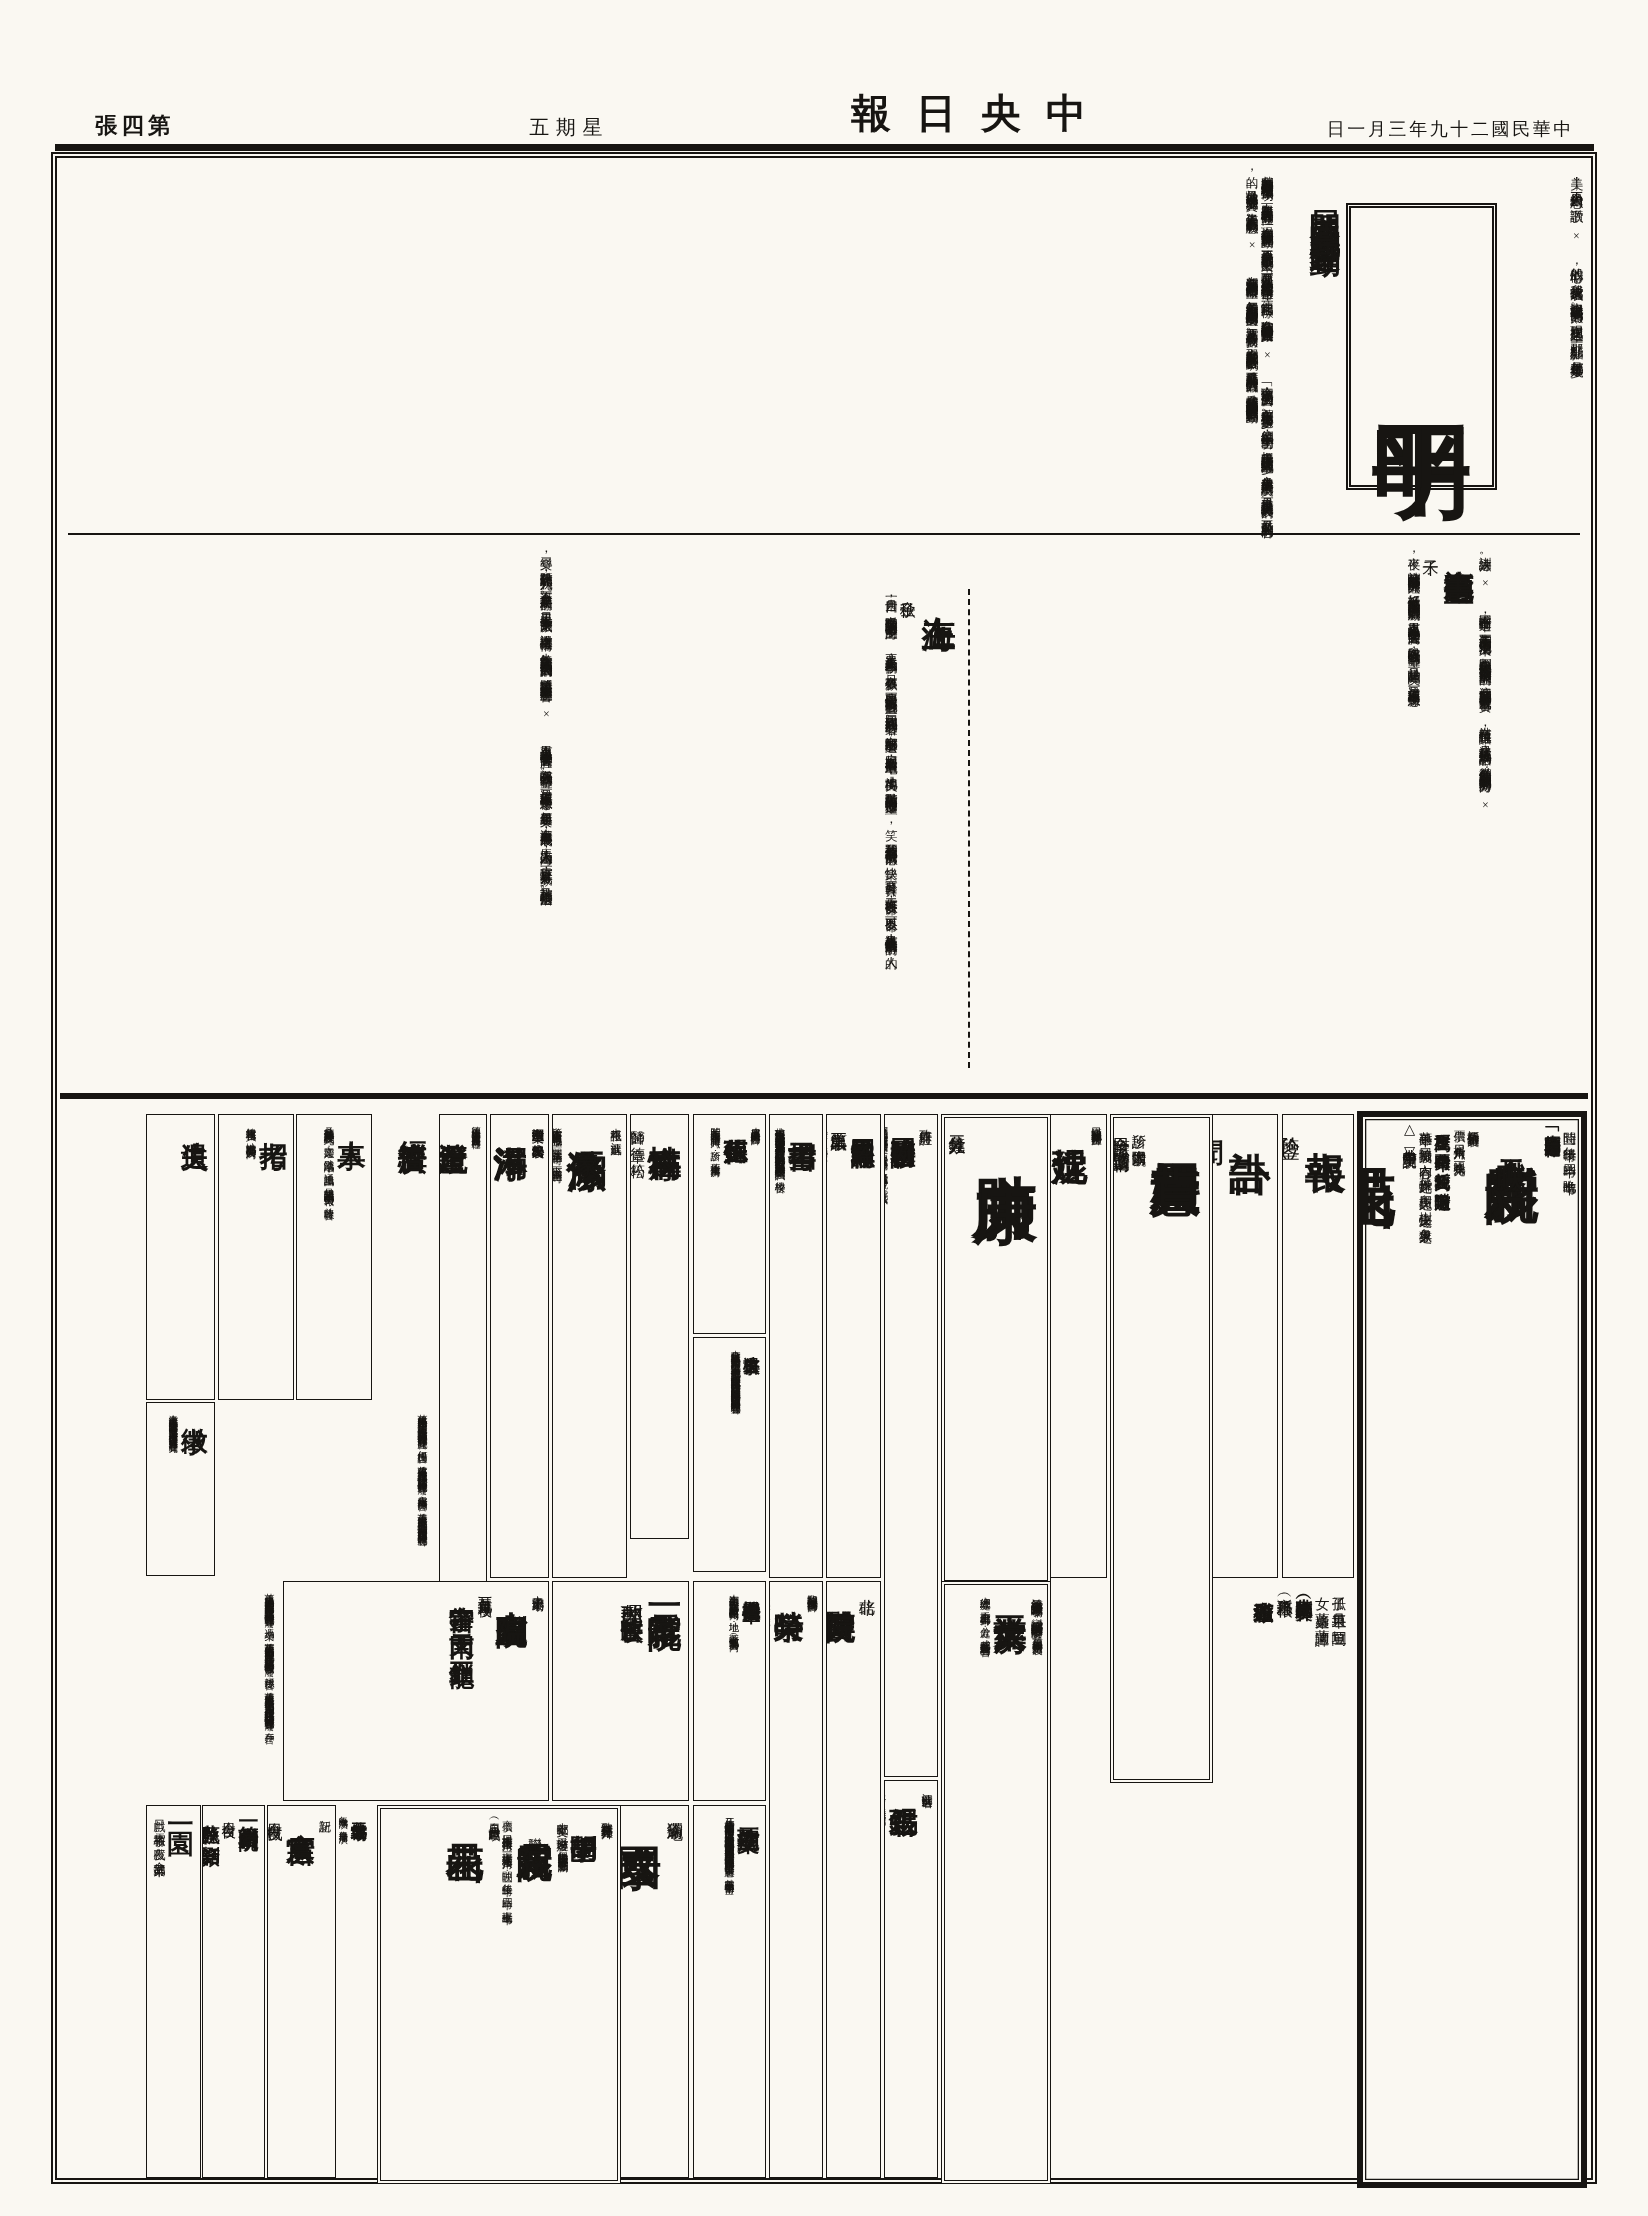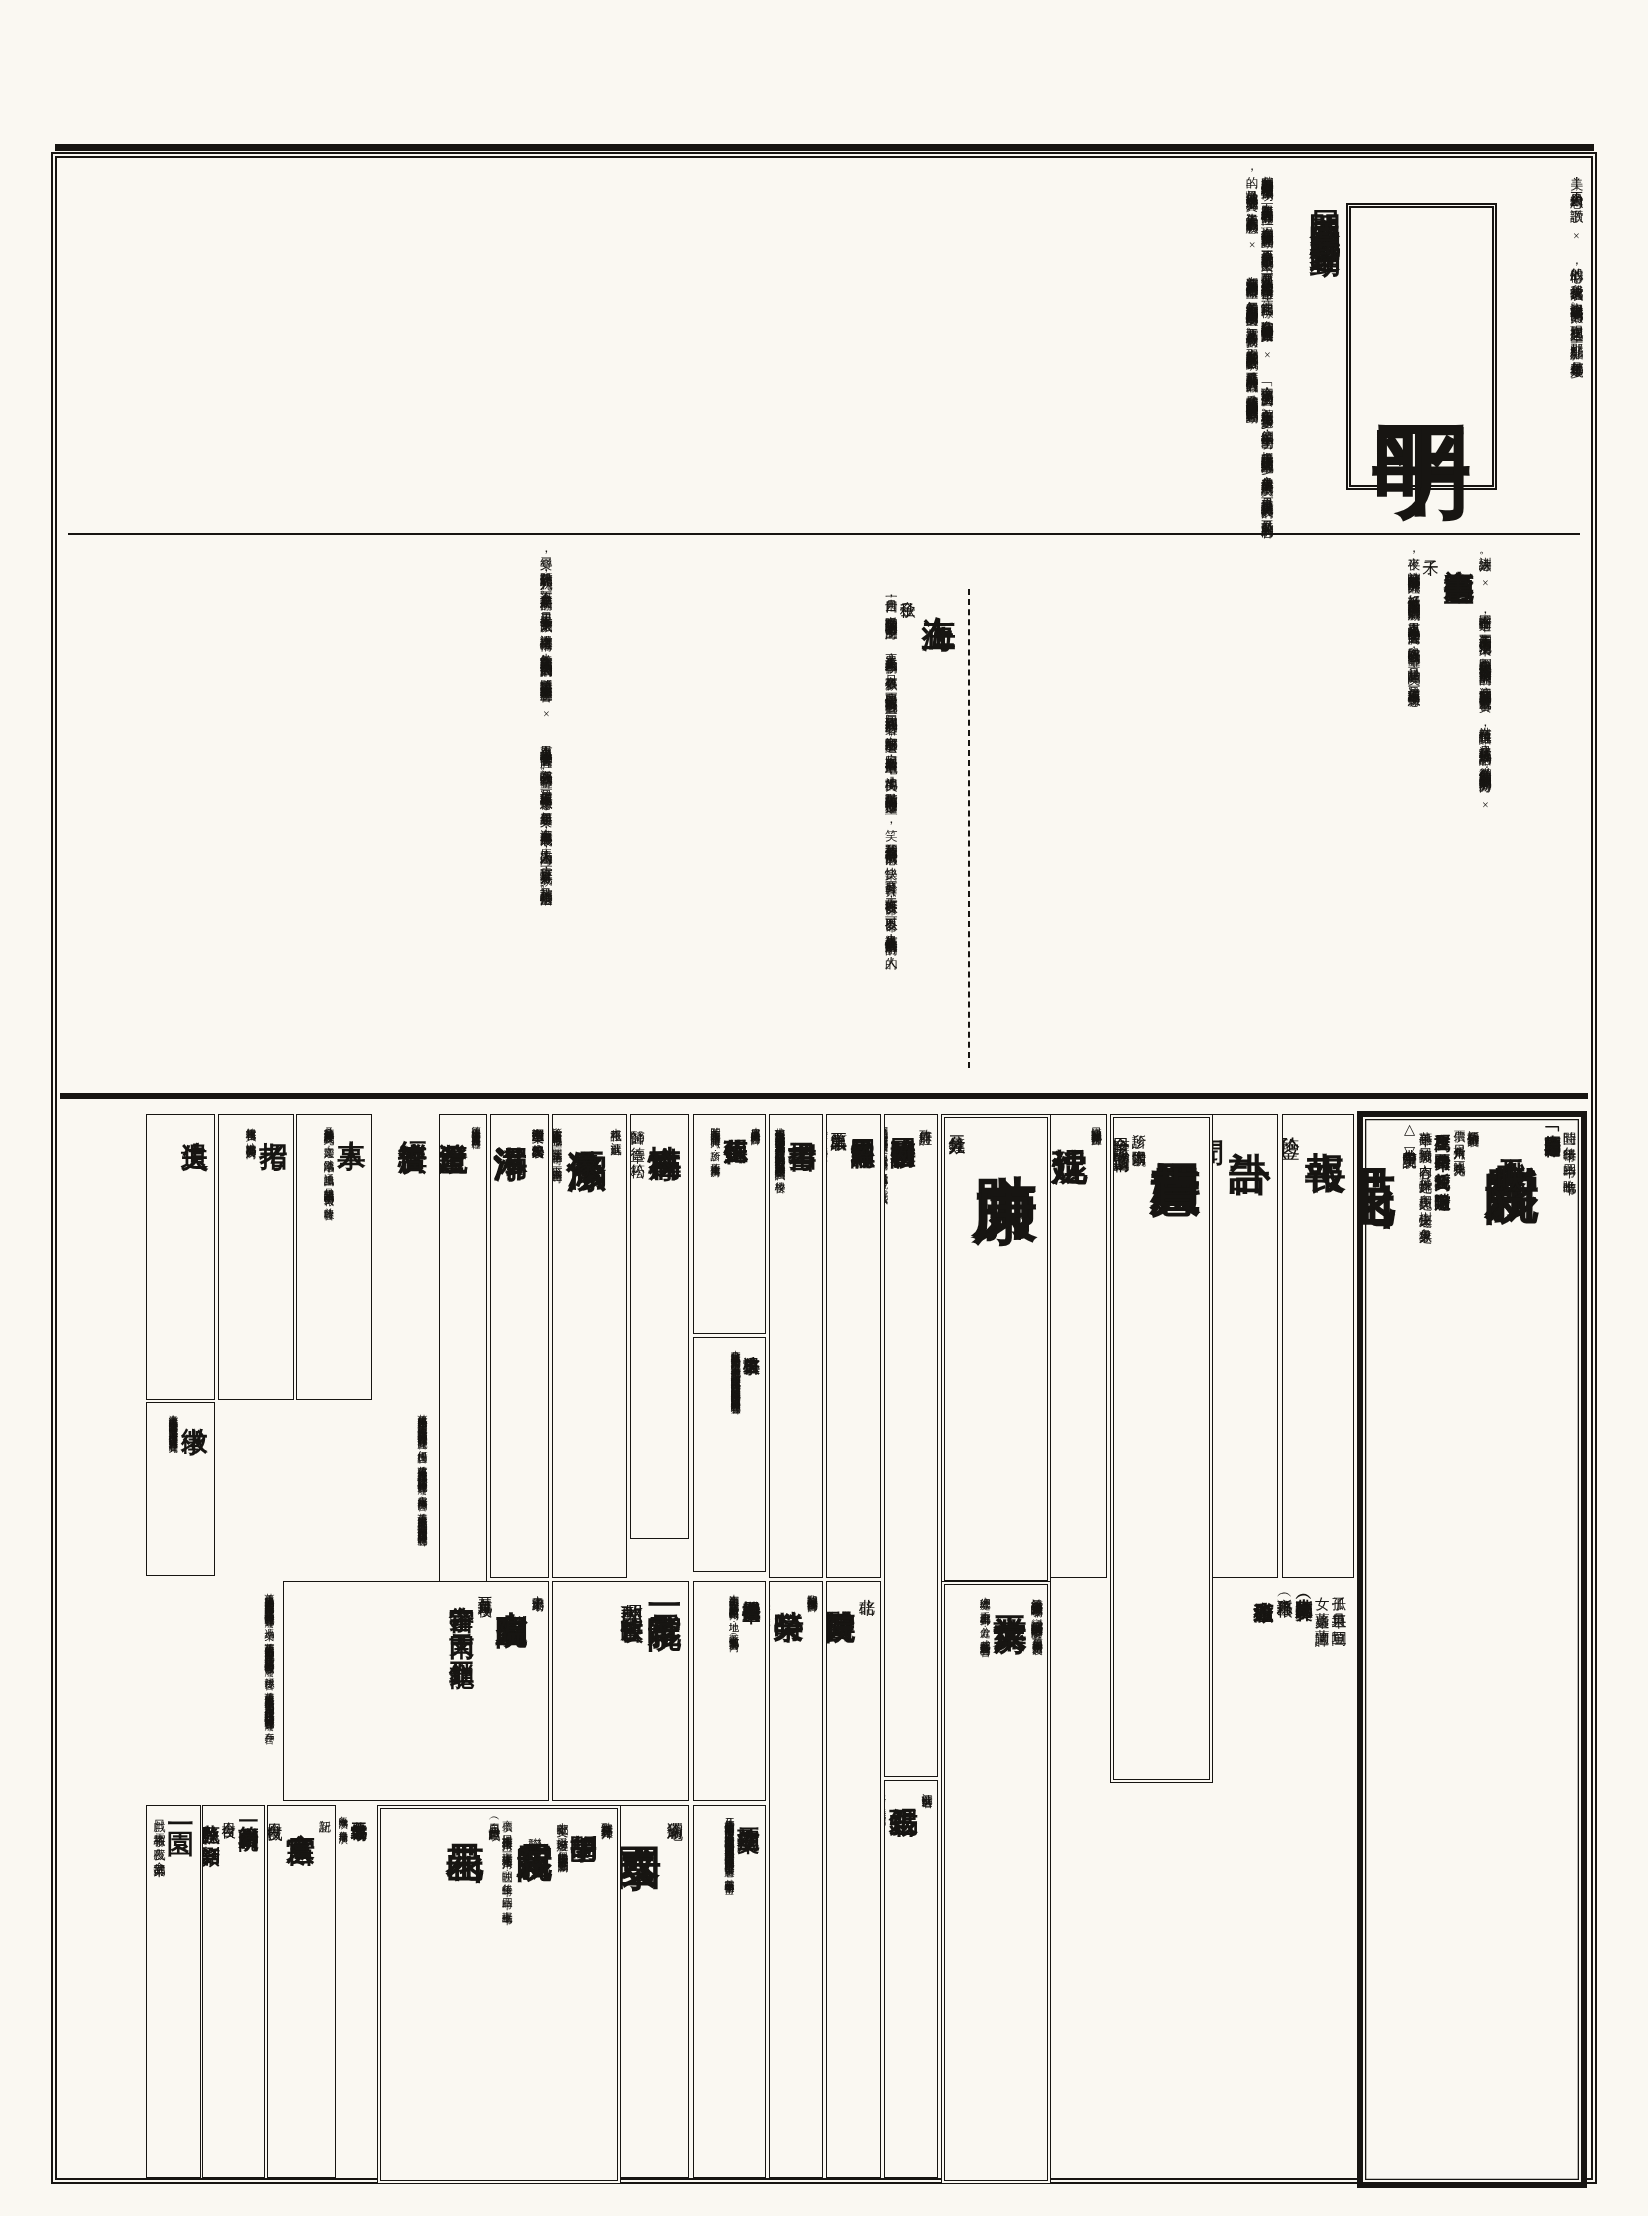--- a/index.html
+++ b/index.html
@@ -43,20 +43,26 @@
   .b1{border:1.3px solid #171512;}
   .b2{border:4.6px double #171512;}
   .heavy{border:6px solid #171512;box-shadow:inset 0 0 0 2px #faf8f2, inset 0 0 0 3.3px #171512;}
   .none{border:none;}
 </style>
 </head>
 <body>
 
 <div class="page">
 
+  <div class="masthead">
+    <div class="m-page">張四第</div>
+    <div class="m-week">五期星</div>
+    <div class="m-title">報日央中</div>
+    <div class="m-date">日一月三年九十二國民華中</div>
+  </div>
   <div class="topbar"></div>
 
   <div class="frame">
 
     <div class="supp">
       <div class="strip-r vert"><span class="seg" style="font-size: 13.2px;">美！不再給人去幻想，讚歌。</span>　<span class="seg" style="font-size: 12px;">×</span>　<span class="seg" style="font-size: 13.2px;">般的心情，我愛炭火噴爐，也許因它象徵著光明的熱力。現在回想起來，那一點紅一點影，都是舊年殘夢了。</span></div>
 
       <div class="logo">
         <span class="vert">平明</span>
       </div>

